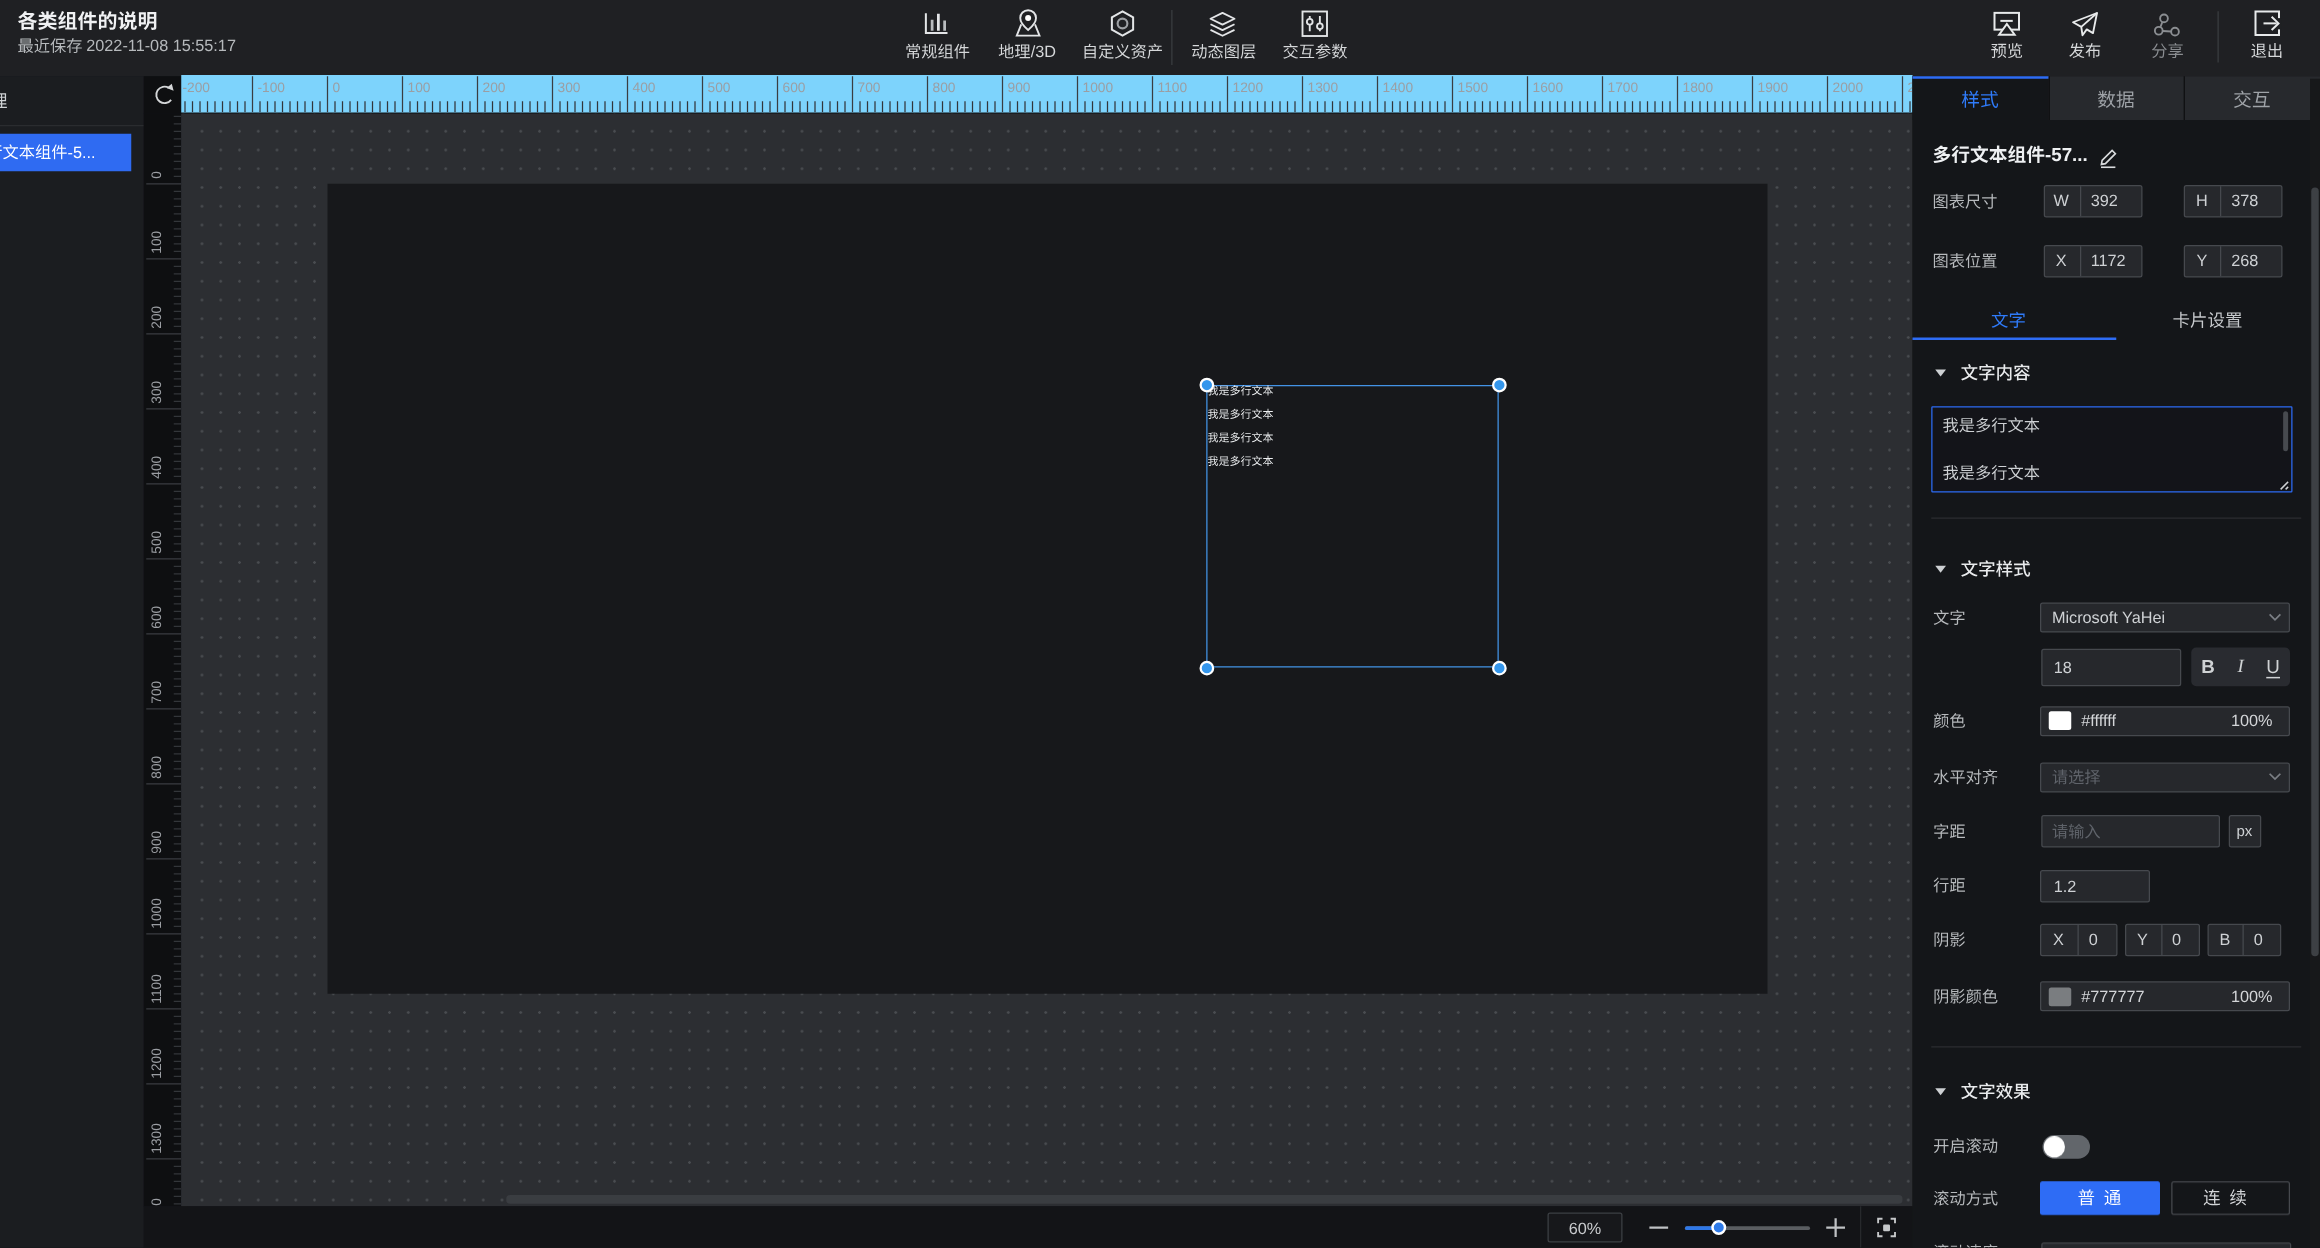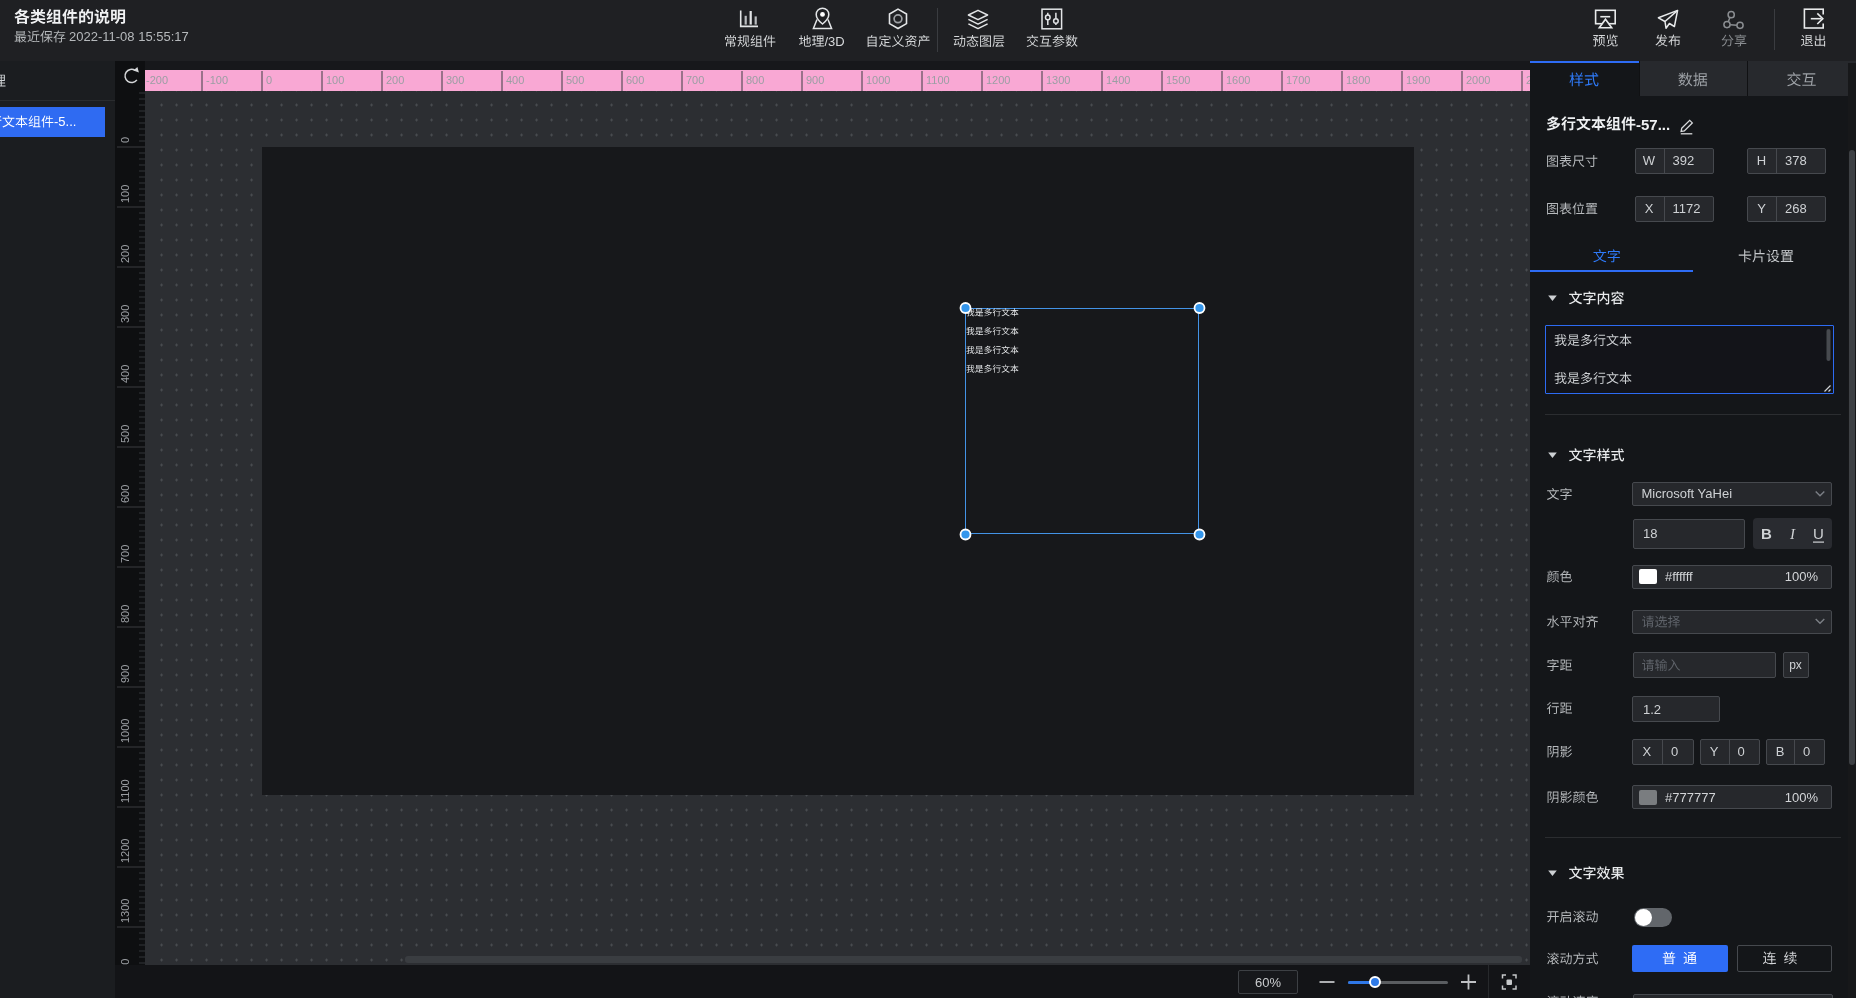--- a/index.html
+++ b/index.html
@@ -2,21 +2,21 @@
 <html><head><meta charset="utf-8"><style>
 *{margin:0;padding:0;box-sizing:border-box}
 html,body{width:1856px;height:998px;overflow:hidden;background:#17181b;
  font-family:"Liberation Sans",sans-serif;-webkit-font-smoothing:antialiased}
 #page{position:relative;width:1856px;height:998px;transform:translateZ(0)}
 #header{position:absolute;left:0;top:0;width:1856px;height:61px;background:#1f2023}
 #lpanel{position:absolute;left:0;top:61px;width:115px;height:937px;background:#1b1d20}
 #lpanel .sep{position:absolute;left:0;top:39px;width:115px;height:1px;background:#2a2c2f}
 #lpanel .item{position:absolute;left:0;top:45.5px;width:105px;height:30px;background:#2f6bf2}
 #corner{position:absolute;left:115px;top:61px;width:30px;height:30px;background:#0e0f11}
-#hrulerbox{position:absolute;left:145px;top:70px;width:1385px;height:30px;background:#f9a8d4;overflow:hidden}
+#hrulerbox{position:absolute;left:145px;top:60px;width:1385px;height:30px;background:#7dd3fc;overflow:hidden}
 #vrulerbox{position:absolute;left:115px;top:91px;width:30px;height:874px;background:#0e0f11;overflow:hidden}
 #canvas{position:absolute;left:145px;top:91px;width:1385px;height:874px;background:#2c2e32;overflow:hidden;
  background-image:radial-gradient(circle,#494c50 1.05px,rgba(0,0,0,0) 1.15px);
  background-size:15px 15px;background-position:9.1px 6.5px}
 #artboard{position:absolute;left:117px;top:56px;width:1152px;height:648px;background:#17181b}
 #comp{position:absolute;left:820px;top:216.5px;width:234px;height:226.5px;border:1px solid #4393e6}
 #hthumb{position:absolute;left:260px;top:865px;width:1117px;height:6.5px;background:#3a3d41;border-radius:3px}
 #bottombar{position:absolute;left:115px;top:965px;width:1415px;height:33px;background:#131417}
 #zoombox{position:absolute;left:1123px;top:5px;width:60px;height:24px;border:1px solid #3d4044;border-radius:2px;
  background:#17181b;color:#c9cbcd;font-size:13px;text-align:center;line-height:22px}

